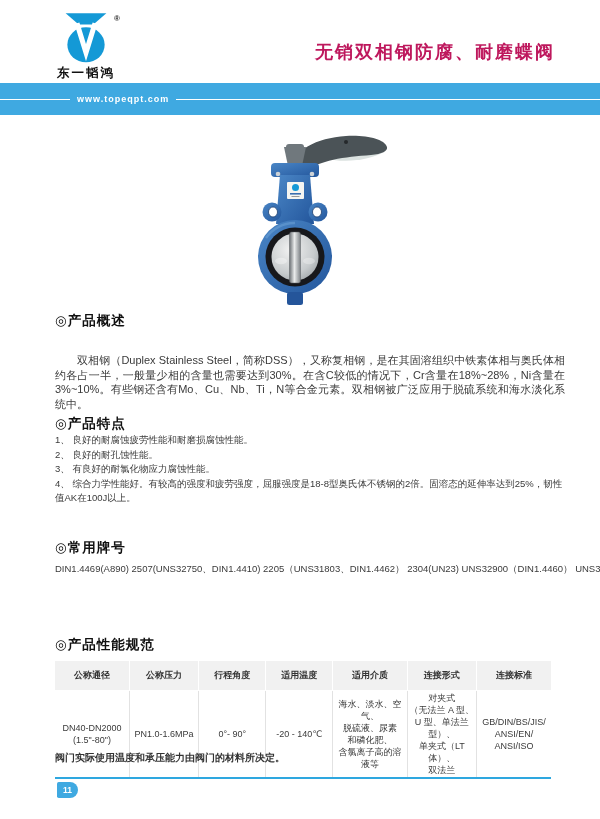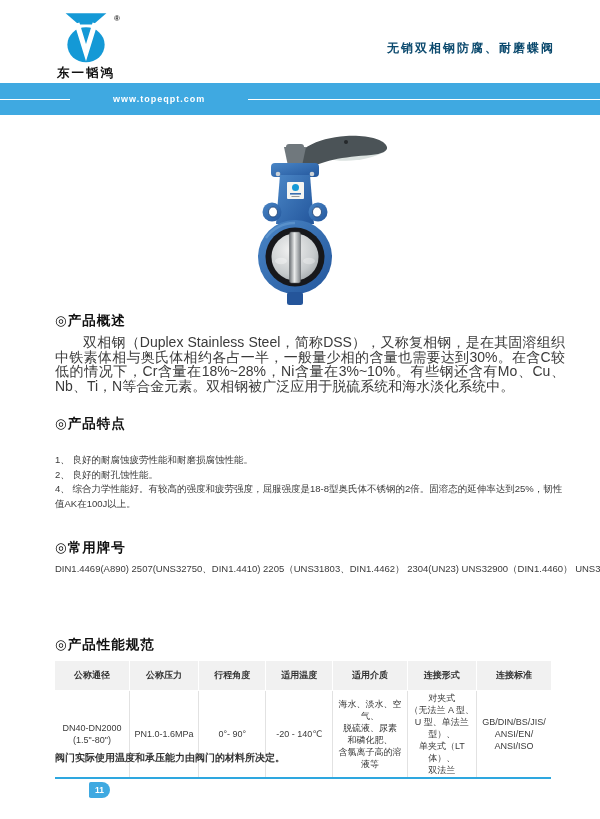--- a/index.html
+++ b/index.html
@@ -7,46 +7,46 @@
     width:600px;height:819px;position:relative;background:#ffffff;
     font-family:"Liberation Sans","DejaVu Sans",sans-serif;color:#333;
     overflow:hidden;
   }
   
   .logo-wrap{position:absolute;left:46px;top:12px;width:80px;text-align:center;}
   .logo-mark{display:block;margin:0 auto;}
   .logo-reg{position:absolute;top:2px;right:6px;font-size:8px;color:#222;font-weight:bold;}
   .company-name{margin-top:1px;font-size:12.5px;font-weight:bold;color:#111;letter-spacing:2px;white-space:nowrap;}
   .page-title{
-    position:absolute;top:40px;right:45px;font-size:12px;font-weight:bold;
-    color:#0c4a6e;letter-spacing:2px;white-space:nowrap;
+    position:absolute;top:40px;right:45px;font-size:18px;font-weight:bold;
+    color:#be185d;letter-spacing:2px;white-space:nowrap;
   }
   
   .band{
     position:absolute;left:0;top:83px;width:600px;height:32px;
-    display:flex;align-items:center;gap:36px;
+    display:flex;align-items:center;
   }
   .band .rule{height:1px;background:#ffffff;}
   .band .rule.left{width:70px;}
   .band .rule.right{flex:1;}
   .band .url{
     color:#ffffff;font-size:9px;font-weight:bold;letter-spacing:1px;
     padding:0 7px;white-space:nowrap;
   }
   
   .valve{position:absolute;left:228px;top:120px;}
   
   .section{position:absolute;left:55px;width:510px;}
   .sec-heading{font-size:13.5px;font-weight:bold;color:#111;letter-spacing:1px;}
   .body-text{
-    margin-top:5px;font-size:14px;line-height:14.5px;color:#3a3a3a;
+    margin-top:23px;font-size:11px;line-height:14.5px;color:#3a3a3a;
     text-align:justify;text-indent:2em;
   }
   .feature-item{font-size:9.5px;line-height:14.5px;color:#3a3a3a;}
-  .features-list{margin-top:20px;}
+  .features-list{margin-top:0;}
   .grades-text{margin-top:6px;font-size:9.5px;color:#3a3a3a;white-space:nowrap;}
   
   .spec-table{width:496px;margin-top:7px;border-collapse:collapse;table-layout:fixed;
     border-bottom:2px solid #2ea7df;}
   .spec-table th{
     background:#f1f1f1;font-size:9px;font-weight:bold;color:#333;
     height:27px;text-align:center;border-left:1px solid #ffffff;
   }
   .spec-table th:first-child{border-left:none;margin-top:17px;}
   .spec-table td{
@@ -54,21 +54,21 @@
     height:61px;border-left:1px solid #e2e2e2;line-height:12px;
     border-top:1px solid #ffffff;background:#ffffff;
   }
   .spec-table td:first-child{border-left:none;}
   .pre{white-space:pre-line;}
   .spec-note{position:absolute;left:55px;top:751px;font-size:10px;font-weight:bold;color:#333;}
   
   .page-badge{
     position:absolute;left:57px;top:782px;width:21px;height:16px;
     border-radius:2px 9px 9px 2px;display:flex;align-items:center;justify-content:center;
-    color:#ffffff;font-size:8.5px;font-weight:bold;margin-left:32px;
+    color:#ffffff;font-size:8.5px;font-weight:bold;
   }
 </style>
 </head>
 <body>
 
 <div class="logo-wrap">
   <span class="logo-reg">®</span>
   <svg class="logo-mark" width="58" height="52" viewBox="0 0 100 92">
     <polygon points="14,2 86,2 63,22 37,22" fill="#1499d6"></polygon>
     <ellipse cx="50" cy="58" rx="33" ry="31" fill="#1499d6"></ellipse>
@@ -144,20 +144,21 @@
 <div class="section" style="top:312px">
   <div class="sec-heading">◎产品概述</div>
   <div class="body-text">双相钢（Duplex Stainless Steel，简称DSS），又称复相钢，是在其固溶组织中铁素体相与奥氏体相约各占一半，一般量少相的含量也需要达到30%。在含C较低的情况下，Cr含量在18%~28%，Ni含量在3%~10%。有些钢还含有Mo、Cu、Nb、Ti，N等合金元素。双相钢被广泛应用于脱硫系统和海水淡化系统中。</div>
 </div>
 
 <div class="section" style="top:415px">
   <div class="sec-heading">◎产品特点</div>
   <div class="features-list">
     <div class="feature-item">1、 良好的耐腐蚀疲劳性能和耐磨损腐蚀性能。</div>
     <div class="feature-item">2、 良好的耐孔蚀性能。</div>
+    <div class="feature-item">3、 有良好的耐氯化物应力腐蚀性能。</div>
     <div class="feature-item">4、 综合力学性能好。有较高的强度和疲劳强度，屈服强度是18-8型奥氏体不锈钢的2倍。固溶态的延伸率达到25%，韧性值AK在100J以上。</div>
   </div>
 </div>
 
 <div class="section" style="top:539px">
   <div class="sec-heading">◎常用牌号</div>
   <div class="grades-text">DIN1.4469(A890) 2507(UNS32750、DIN1.4410) 2205（UNS31803、DIN1.4462） 2304(UN23) UNS32900（DIN1.4460） UNS31260</div>
 </div>
 
 <div class="section" style="top:636px">

